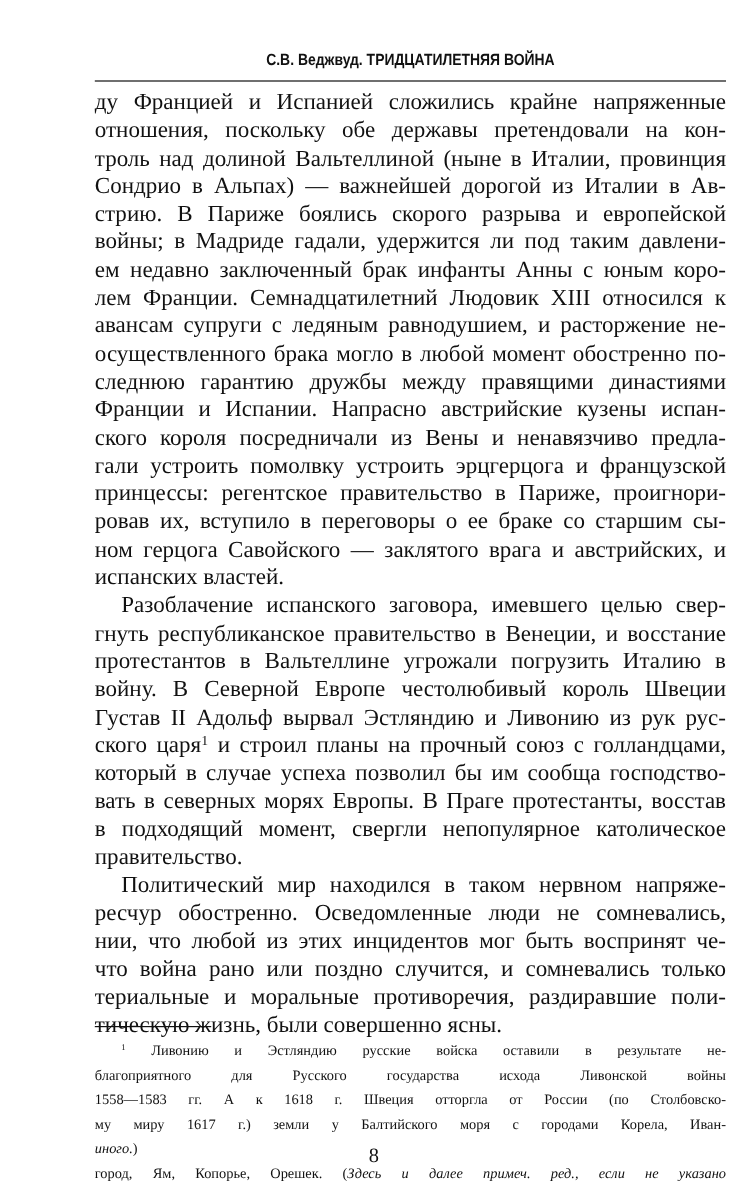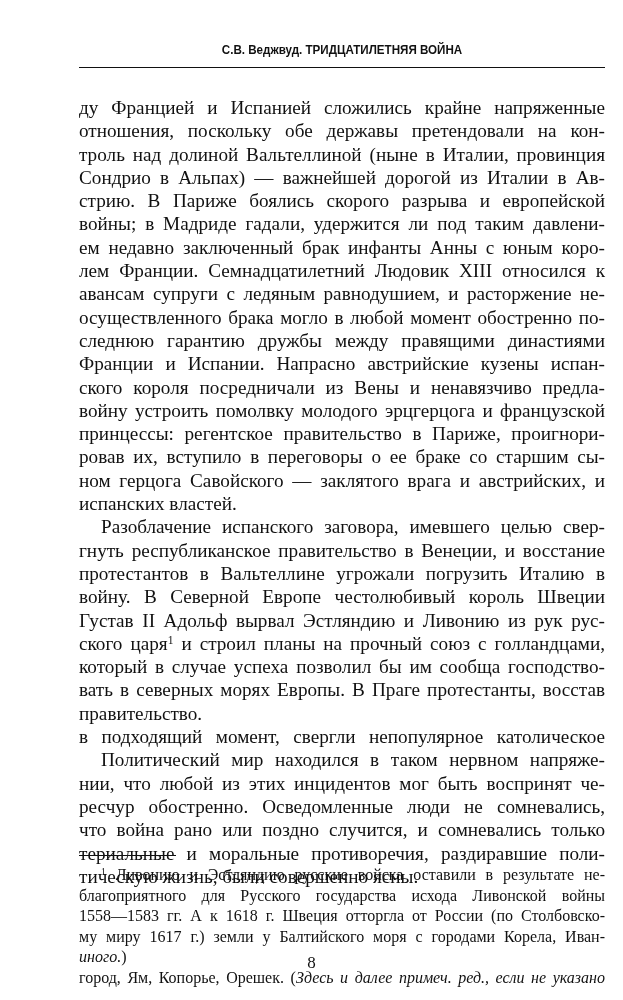--- a/index.html
+++ b/index.html
@@ -7,32 +7,32 @@
   .page { position: absolute; left: 0; top: 0; width: 623px; height: 1000px; background: #fff; }
   .running-head {
     position: absolute; left: 79px; width: 526px; top: 42px;
     text-align: center;
     font-family: "Liberation Sans", sans-serif;
     font-weight: bold; font-size: 13.5px; letter-spacing: 0px;
     transform: scaleX(0.86); transform-origin: center;
   }
   .head-rule { position: absolute; left: 79px; width: 526px; top: 67px; height: 0; border-top: 1.5px solid #111; }
   .body-text {
-    position: absolute; left: 79px; width: 526px; top: 96px;
+    position: absolute; left: 79px; width: 526px; top: 74px;
     font-family: "Liberation Serif", serif;
     font-size: 19.2px; line-height: 23.3px;
   }
   .line { display: block; white-space: nowrap; text-align: justify; text-align-last: justify; height: 23.3px; }
   .line.last { text-align-last: left; }
   .line.indent { padding-left: 22px; }
   .fn-rule { position: absolute; left: 79px; width: 97px; top: 855px; border-top: 1px solid #111; }
   .footnotes {
     position: absolute; left: 79px; width: 526px; top: 865px;
     font-family: "Liberation Serif", serif;
-    font-size: 16px; line-height: 20.5px;
+    font-size: 12px; line-height: 20.5px;
   }
   .fn-line { display: block; white-space: nowrap; text-align: justify; text-align-last: justify; height: 20.5px; }
   .fn-line.last { text-align-last: left; }
   .fn-line.indent { padding-left: 22px; }
   sup { font-size: 60%; vertical-align: 0.55em; line-height: 0; }
   .em { font-style: italic; }
   .page-number {
     position: absolute; left: 0; width: 623px; top: 953px; text-align: center;
     font-family: "Liberation Serif", serif; font-size: 17px;
   }
@@ -53,40 +53,40 @@
     <span class="line">Сондрио в Альпах) — важнейшей дорогой из Италии в Ав-</span>
     <span class="line">стрию. В Париже боялись скорого разрыва и европейской</span>
     <span class="line">войны; в Мадриде гадали, удержится ли под таким давлени-</span>
     <span class="line">ем недавно заключенный брак инфанты Анны с юным коро-</span>
     <span class="line">лем Франции. Семнадцатилетний Людовик XIII относился к</span>
     <span class="line">авансам супруги с ледяным равнодушием, и расторжение не-</span>
     <span class="line">осуществленного брака могло в любой момент обостренно по-</span>
     <span class="line">следнюю гарантию дружбы между правящими династиями</span>
     <span class="line">Франции и Испании. Напрасно австрийские кузены испан-</span>
     <span class="line">ского короля посредничали из Вены и ненавязчиво предла-</span>
-    <span class="line">войну устроить помолвку молодого эрцгерцога и французской</span>
+    <span class="line">гали устроить помолвку устроить эрцгерцога и французской</span>
     <span class="line">принцессы: регентское правительство в Париже, проигнори-</span>
     <span class="line">ровав их, вступило в переговоры о ее браке со старшим сы-</span>
     <span class="line">ном герцога Савойского — заклятого врага и австрийских, и</span>
     <span class="line last">испанских властей.</span>
 
     <span class="line indent">Разоблачение испанского заговора, имевшего целью свер-</span>
     <span class="line">гнуть республиканское правительство в Венеции, и восстание</span>
     <span class="line">протестантов в Вальтеллине угрожали погрузить Италию в</span>
     <span class="line">войну. В Северной Европе честолюбивый король Швеции</span>
     <span class="line">Густав II Адольф вырвал Эстляндию и Ливонию из рук рус-</span>
     <span class="line"><span>ского царя</span><sup>1</sup> <span>и строил планы на прочный союз с голландцами,</span></span>
     <span class="line">который в случае успеха позволил бы им сообща господство-</span>
     <span class="line">вать в северных морях Европы. В Праге протестанты, восстав</span>
+    <span class="line">в подходящий момент, свергли непопулярное католическое</span>
     <span class="line last">правительство.</span>
-    <span class="line">в подходящий момент, свергли непопулярное католическое</span>
 
     <span class="line indent">Политический мир находился в таком нервном напряже-</span>
+    <span class="line">ресчур обостренно. Осведомленные люди не сомневались,</span>
     <span class="line">нии, что любой из этих инцидентов мог быть воспринят че-</span>
-    <span class="line">ресчур обостренно. Осведомленные люди не сомневались,</span>
     <span class="line">что война рано или поздно случится, и сомневались только</span>
     <span class="line">териальные и моральные противоречия, раздиравшие поли-</span>
     <span class="line last">тическую жизнь, были совершенно ясны.</span>
   </div>
 
   <div class="fn-rule"></div>
 
   <div class="footnotes">
     <span class="fn-line indent"><sup>1</sup> <span>Ливонию и Эстляндию русские войска оставили в результате не-</span></span>
     <span class="fn-line">благоприятного для Русского государства исхода Ливонской войны</span>

